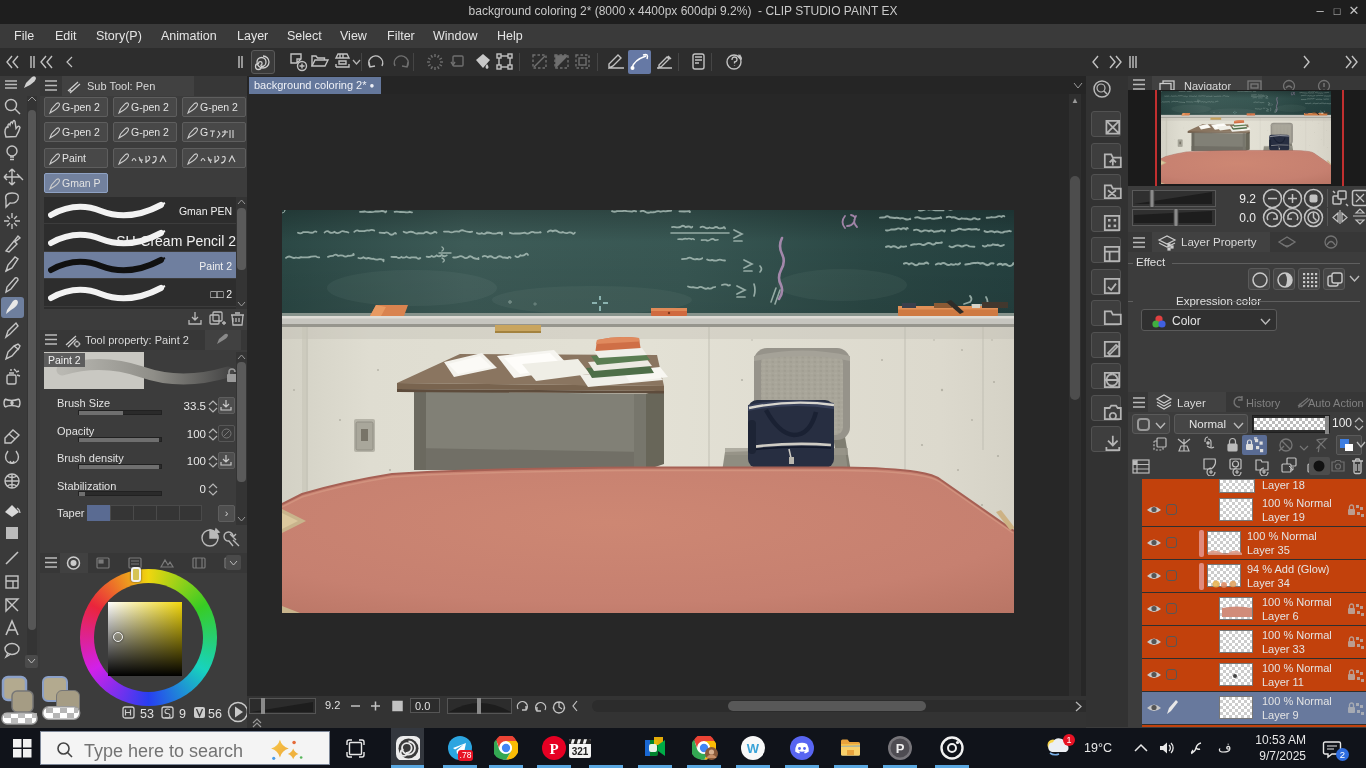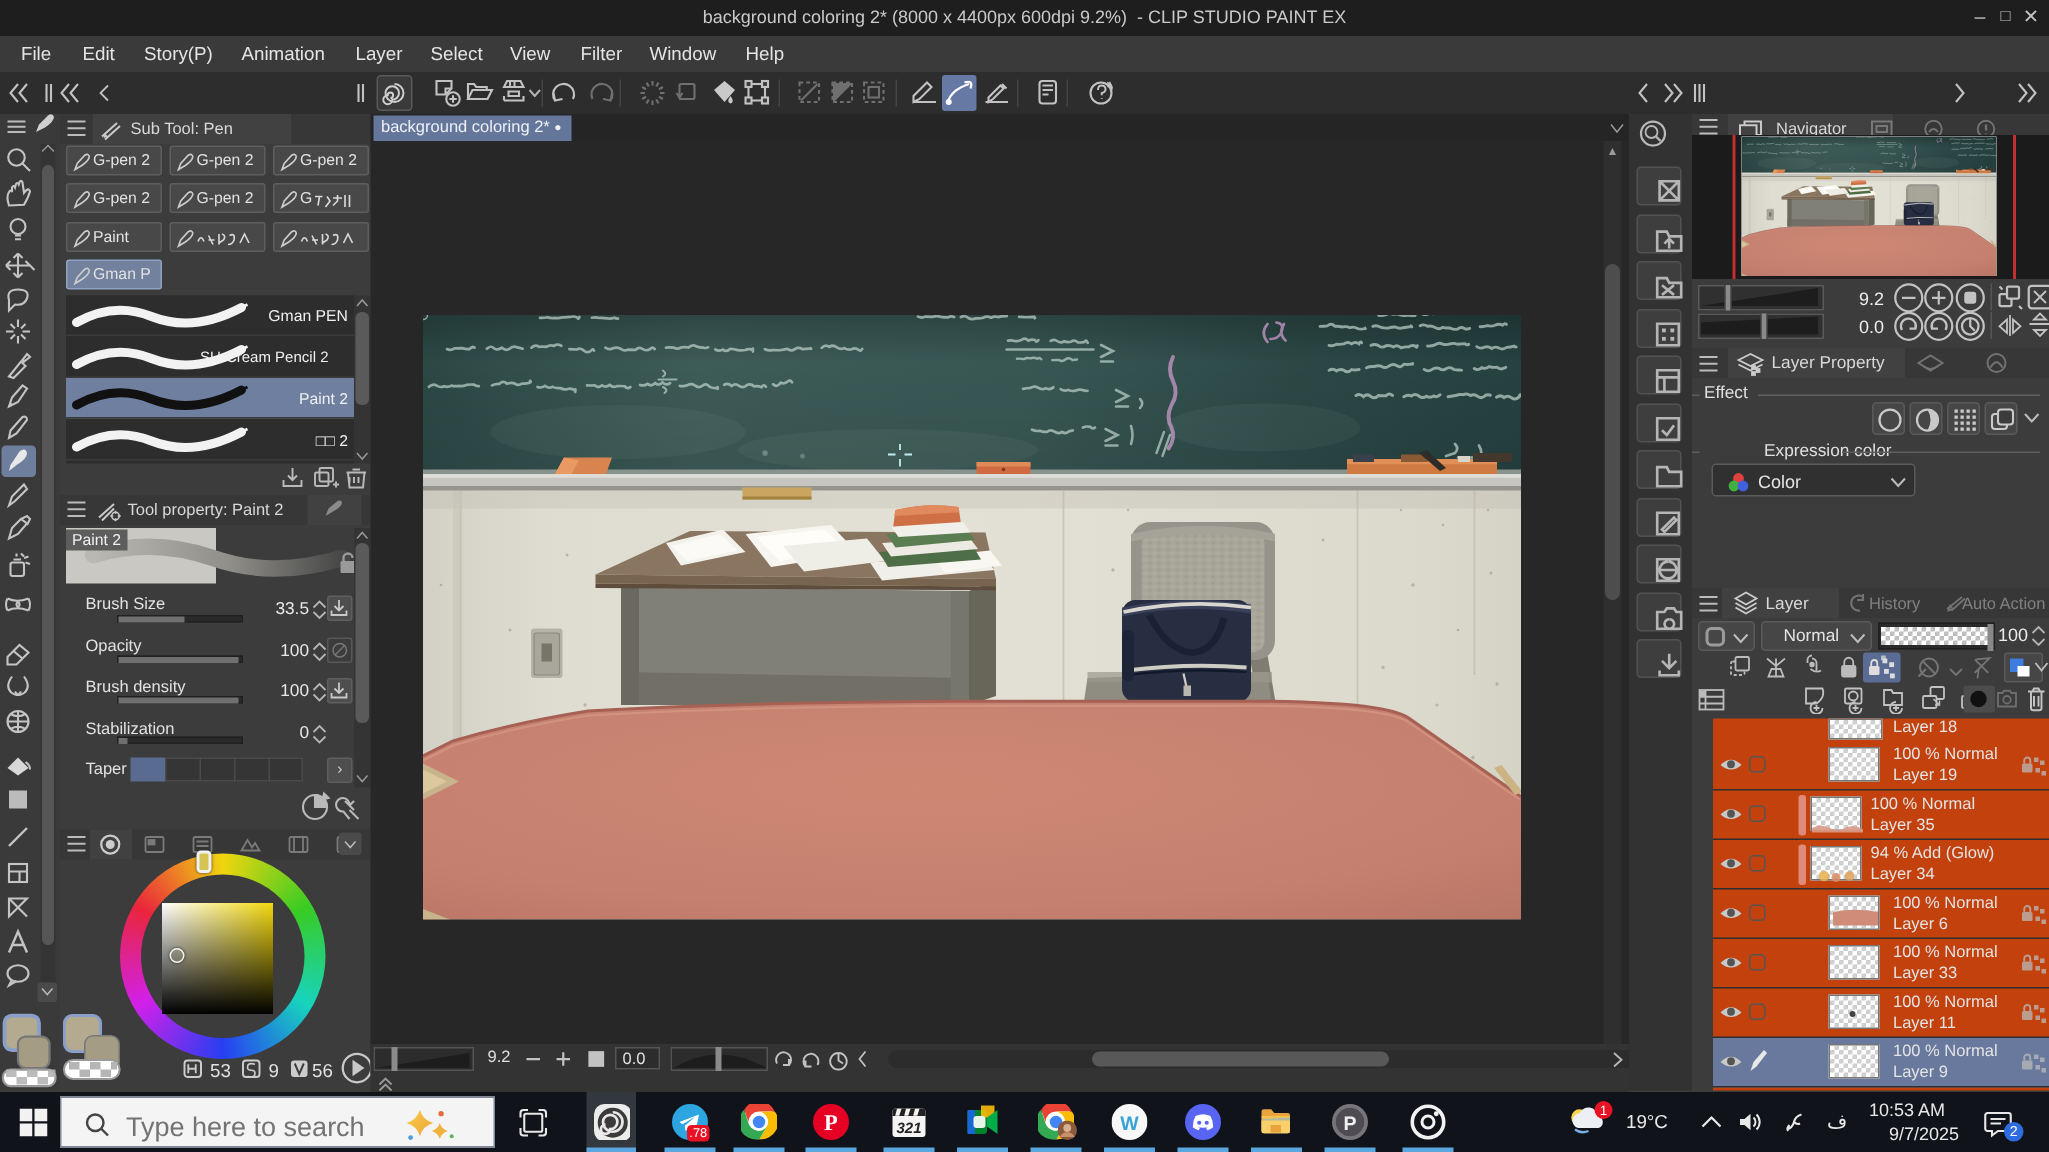--- a/index.html
+++ b/index.html
@@ -564,21 +564,21 @@
           <path d="M 3,16 q 25,-14 50,-4 q 28,11 60,-6" stroke="#f2f2f2" stroke-width="6" fill="none" stroke-linecap="round"></path>
           <path d="M 3,16 q 25,-14 50,-4 q 28,11 62,-7 l 2,-1" stroke="#f2f2f2" stroke-width="2" fill="none"></path>
         </svg>
       <span style="position:absolute;right:4px;top:8px;font-size:10.5px;color:#f0f0f0;">Gman PEN</span>
       </div>
       <div class="abs" style="left:4px;top:148.5px;width:192px;height:27px;background:#2d2d2d;border-bottom:1px solid #3c3c3c;">
       <svg class="abs" style="left:4px;top:2px;" width="120" height="23">
           <path d="M 3,16 q 25,-14 50,-4 q 28,11 60,-6" stroke="#f2f2f2" stroke-width="6" fill="none" stroke-linecap="round"></path>
           <path d="M 3,16 q 25,-14 50,-4 q 28,11 62,-7 l 2,-1" stroke="#f2f2f2" stroke-width="2" fill="none"></path>
         </svg>
-      <span style="position:absolute;right:17px;top:8px;font-size:10px;color:#f0f0f0;">SU-Cream Pencil 2</span>
+      <span style="position:absolute;right:0;top:8px;font-size:14px;color:#f0f0f0;">SU-Cream Pencil 2</span>
       </div>
       <div class="abs" style="left:4px;top:176px;width:192px;height:27px;background:#6f7f9f;border-bottom:1px solid #3c3c3c;">
       <svg class="abs" style="left:4px;top:2px;" width="120" height="23">
           <path d="M 3,16 q 25,-14 50,-4 q 28,11 60,-6" stroke="#111" stroke-width="6" fill="none" stroke-linecap="round"></path>
           <path d="M 3,16 q 25,-14 50,-4 q 28,11 62,-7 l 2,-1" stroke="#111" stroke-width="2" fill="none"></path>
         </svg>
       <span style="position:absolute;right:4px;top:8px;font-size:10.5px;color:#f0f0f0;">Paint 2</span>
       </div>
       <div class="abs" style="left:4px;top:203.5px;width:192px;height:27px;background:#2d2d2d;border-bottom:1px solid #3c3c3c;">
       <svg class="abs" style="left:4px;top:2px;" width="120" height="23">
@@ -1358,21 +1358,21 @@
 <path d="M 12,5 h 10.5 a 11.5,11.5 0 0 1 -10.2,18.45 l 5.2,-9 a 7,7 0 0 0 -5.5,-9.45 z" fill="#fbbc05"></path>
 <path d="M 2.1,3.8 a 11.5,11.5 0 0 0 10.2,19.65 l 5.2,-9 a 7,7 0 0 1 -12.4,-1.3 z" fill="#34a853"></path>
 <circle cx="12" cy="12" r="5" fill="#4285f4" stroke="#fff" stroke-width="1.7"></circle>
         </svg></div>
       <div class="underline" style="left:489px;width:34px;"></div>
       <div class="tbicon" style="left:542px;"><svg width="24" height="24">
           <circle cx="12" cy="12" r="12" fill="#e60023"></circle>
           <text x="12" y="17.5" text-anchor="middle" font-size="15" font-family="Liberation Serif" font-weight="bold" fill="#fff">P</text>
         </svg></div>
       <div class="underline" style="left:537px;width:34px;"></div>
-      <div class="tbicon" style="left:594px;font-style:italic;"><svg width="24" height="24">
+      <div class="tbicon" style="left:568px;"><svg width="24" height="24">
           <rect x="1" y="3" width="22" height="19" rx="2" fill="#f4f4f4"></rect>
           <path d="M 1,8 l 22,0 l 0,-3 a 2,2 0 0 0 -2,-2 l -18,0 a 2,2 0 0 0 -2,2 z" fill="#222"></path>
           <g fill="#f4f4f4">
             <polygon points="4,3.2 7,3.2 5.5,7.8 2.8,7.8"></polygon>
             <polygon points="10,3.2 13,3.2 11.5,7.8 8.8,7.8"></polygon>
             <polygon points="16,3.2 19,3.2 17.5,7.8 14.8,7.8"></polygon>
           </g>
           <text x="12" y="19" text-anchor="middle" font-size="10" font-weight="bold" font-family="Liberation Sans" fill="#222">321</text>
         </svg></div>
       <div class="underline" style="left:589px;width:34px;"></div>
@@ -1440,21 +1440,21 @@
         <path d="M 2,8 l 6,-6 l 6,6" stroke="#e8e8e8" stroke-width="1.5" fill="none"></path>
       </svg>
       <svg class="abs" style="left:1158px;top:12px;" width="20" height="16">
         <path d="M 2,6 v 4 h 3 l 4,3.5 v -11 l -4,3.5 z" fill="#e8e8e8"></path>
         <path d="M 11,5 a 4,4 0 0 1 0,6 M 13,3 a 7,7 0 0 1 0,10" stroke="#e8e8e8" stroke-width="1.3" fill="none"></path>
       </svg>
       <svg class="abs" style="left:1188px;top:12px;" width="18" height="16">
         <path d="M 3,13 q 4,-1 5,-5 q 1,-4 5,-5 m -5,5 q 2,2 4,1 m -8,5 q -1,-2 1,-4" stroke="#e8e8e8" stroke-width="1.4" fill="none"></path>
       </svg>
       <span class="trayico" style="left:1218px;top:12px;font-size:13px;">ف</span>
-      <div class="trayico" style="left:1246px;top:5px;width:60px;font-size:12px;">10:53 AM</div>
+      <div class="trayico" style="left:1246px;top:5px;width:60px;text-align:right;font-size:12px;">10:53 AM</div>
       <div class="trayico" style="left:1246px;top:21px;width:60px;text-align:right;font-size:12px;">9/7/2025</div>
       <svg class="abs" style="left:1322px;top:11px;" width="22" height="20">
         <path d="M 3,3 h 14 a 1.5,1.5 0 0 1 1.5,1.5 v 9 a 1.5,1.5 0 0 1 -1.5,1.5 h -7 l -4,3 v -3 h -3 a 1.5,1.5 0 0 1 -1.5,-1.5 v -9 a 1.5,1.5 0 0 1 1.5,-1.5 z" fill="none" stroke="#e8e8e8" stroke-width="1.4"></path>
         <path d="M 5,7 h 10 M 5,10 h 7" stroke="#e8e8e8" stroke-width="1.2"></path>
       </svg>
 <div class="badge" style="left:1336px;top:20px;width:13px;height:13px;line-height:13px;border-radius:7px;font-size:9.5px;background:#2e6de0;">2</div>
     </div>
 </div>
 
 </body></html>

